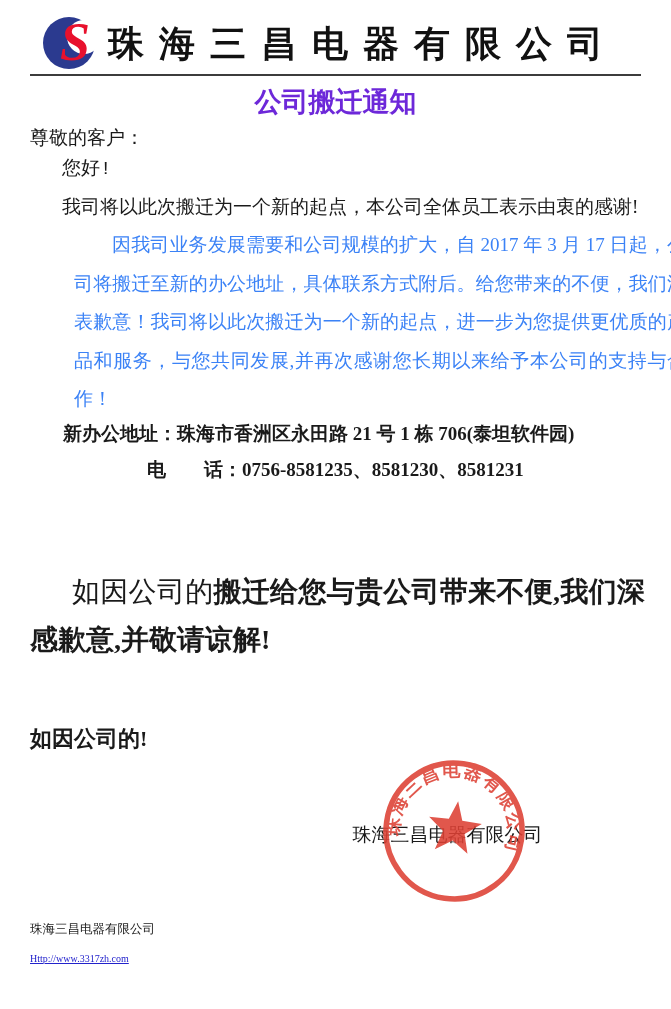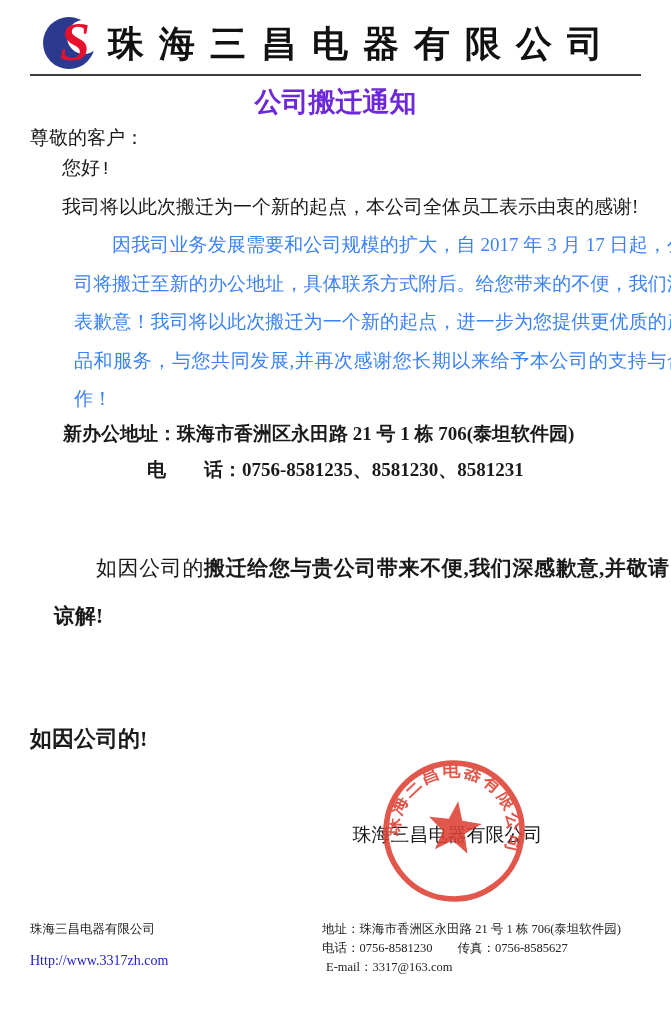--- a/index.html
+++ b/index.html
@@ -33,40 +33,40 @@
   .para1{
     position:absolute;left:30px;top:226px;width:612px;
     font-size:19px;line-height:38.5px;
     text-indent:38px;text-align:justify;text-justify:inter-ideograph;
     color:#3b82f6;
     margin-left:44px;
   }
   .contact-line1{left:63px;top:422px;font-weight:bold;}
   .contact-line2{left:100px;top:458px;font-weight:bold;margin-left:47px;}
   .apology{
-    position:absolute;left:30px;top:544px;width:615px;
-    font-size:21px;line-height:48px;
-    text-indent:42px;text-align:justify;text-justify:inter-ideograph;margin-left:24px;
+    position:absolute;left:30px;top:568px;width:615px;
+    font-size:28px;line-height:48px;
+    text-indent:42px;text-align:justify;text-justify:inter-ideograph;
   }
   .apology .strong{font-weight:bold;}
   .notice{left:30px;top:727px;font-size:22px;font-weight:bold;}
   
   .signature{
     position:absolute;left:340px;top:820px;width:215px;
     text-align:center;font-size:19px;line-height:29px;white-space:nowrap;
   }
   .stamp{
     position:absolute;left:378px;top:755px;width:152px;height:152px;
     transform:rotate(8deg);opacity:0.88;pointer-events:none;
   }
   
   .footer-left-name{position:absolute;left:30px;top:921px;font-size:12.5px;color:#222;}
   .footer-link{
-    position:absolute;left:30px;top:953px;font-size:14px;
-    color:#2222cc;cursor:pointer;
+    position:absolute;left:30px;top:953px;font-size:10px;
+    color:#2222cc;text-decoration:underline;cursor:pointer;
   }
   .footer-right{
     position:absolute;left:322px;top:920px;width:330px;
     font-size:12.5px;line-height:19px;color:#222;white-space:nowrap;
   }
   .footer-right .fr-line{display:block;}
   .footer-right .email{padding-left:4px;}
 </style>
 </head>
 <body>
@@ -105,19 +105,14 @@
     <defs>
       <path id="sealArc" d="M 28.4,103.5 A 55,55 0 1 1 123.6,103.5" fill="none"></path>
     </defs>
     <text font-family="Liberation Serif, DejaVu Serif, serif" font-size="18" font-weight="bold" fill="#dd4034" letter-spacing="2">
       <textPath href="#sealArc" startOffset="16">珠海三昌电器有限公司</textPath>
     </text>
   </svg>
 
   <div class="footer-left-name">珠海三昌电器有限公司</div>
   <a class="footer-link">Http://www.3317zh.com</a>
-  <div class="footer-right">
-    <span class="fr-line">地址：珠海市香洲区永田路 21 号 1 栋 706(泰坦软件园)</span>
-    <span class="fr-line">电话：0756-8581230　　传真：0756-8585627</span>
-    <span class="fr-line email">E-mail：3317@163.com</span>
-  </div>
 
 </div>
 
 </body></html>

